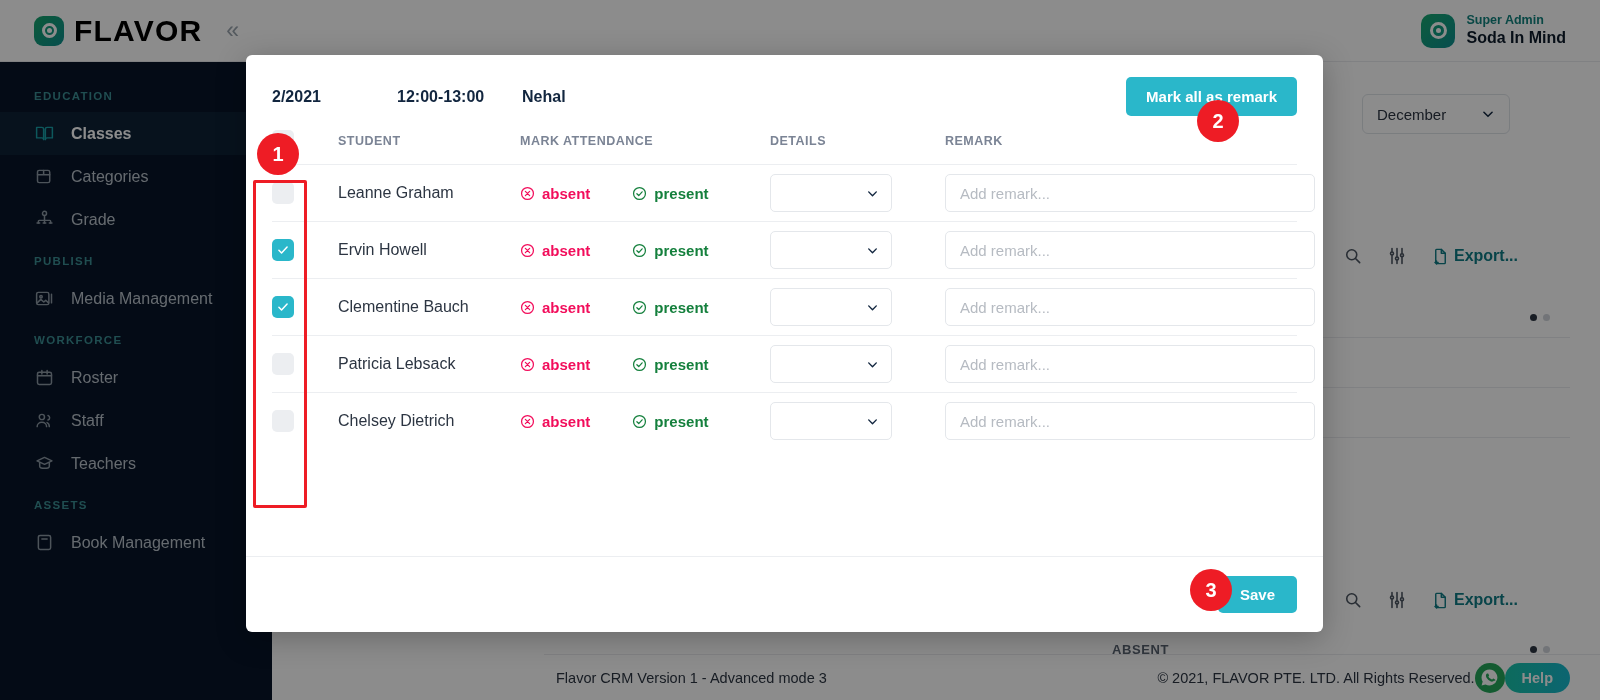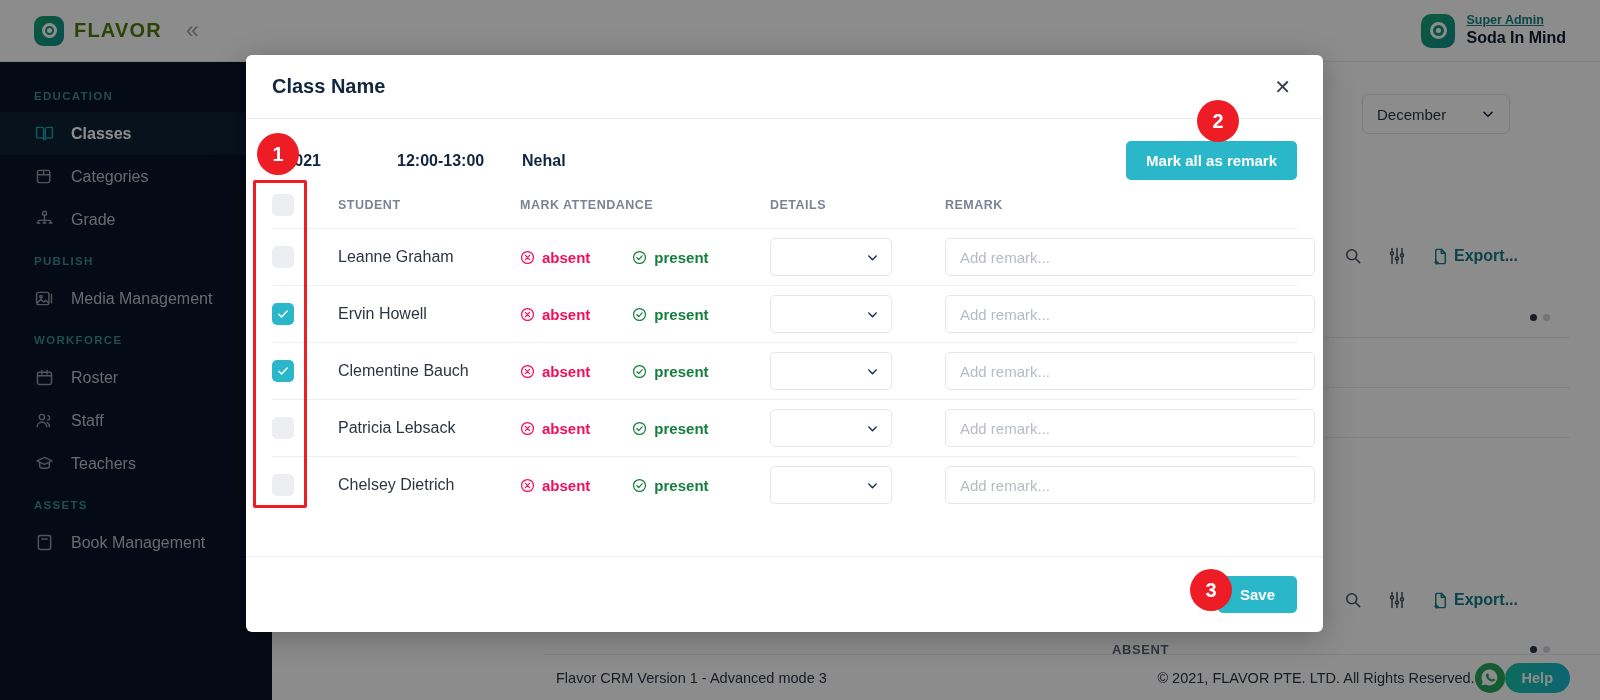--- a/index.html
+++ b/index.html
@@ -39,42 +39,42 @@
   }
   .brand-mark .ring {
     width: 15px; height: 15px; border-radius: 50%;
     border: 3px solid #ffffff;
     display: flex; align-items: center; justify-content: center;
   }
   .brand-mark .ring i {
     display:block; width: 5px; height: 5px; border-radius:50%; background:#ffffff;
   }
   .brand-word {
-    font-size: 20px; font-weight: 700; letter-spacing: 1.2px;
-    color: #4d7c0f;
+    font-size: 30px; font-weight: 700; letter-spacing: 1.2px;
+    color: #000000;
   }
   .collapse-chevrons {
     margin-left: 14px; color: #9aa4ad; font-size: 23px; line-height: 1;
     cursor: pointer;
   }
   .topbar-spacer { flex: 1; }
   .account-zone {
     display: flex; align-items: center; gap: 11px; padding-right: 34px;
   }
   .account-logo {
     width: 34px; height: 34px; border-radius: 10px;
     background: linear-gradient(135deg,#17a870 0%, #0d8e90 100%);
     display:flex; align-items:center; justify-content:center;
   }
   .account-logo .ring {
     width: 17px; height: 17px; border-radius:50%; border:3px solid #fff;
     display:flex;align-items:center;justify-content:center;
   }
   .account-logo .ring i { width:5px;height:5px;border-radius:50%;background:#fff;display:block; }
-  .account-role { font-size: 12.5px; color: #12837f; font-weight: 600; line-height: 1.25; text-decoration: underline; }
+  .account-role { font-size: 12.5px; color: #12837f; font-weight: 600; line-height: 1.25; }
   .account-name { font-size: 16px; color: #0d1b2a; font-weight: 600; line-height: 1.25; }
 
   
   .sidebar {
     position: absolute; top: 62px; left: 0; bottom: 0; width: 272px;
     background: #081528;
     padding-top: 14px;
     overflow: hidden;
   }
   .nav-group-label {
@@ -475,25 +475,20 @@
         </span>
         <span class="help-btn">Help</span>
       </div>
     </div>
   </div>
 
   <div class="dim-overlay"></div>
 
   <div class="modal">
 
-    <div class="modal-head">
-      <div class="modal-title">Class Name</div>
-      <div class="modal-head-spacer"></div>
-      <div class="modal-close">✕</div>
-    </div>
 
     <div class="modal-meta">
       <div class="meta-date">2/2021</div>
       <div class="meta-time">12:00-13:00</div>
       <div class="meta-teacher">Nehal</div>
       <div class="meta-spacer"></div>
       <button class="btn-teal btn-mark-all">Mark all as remark</button>
     </div>
 
     <div class="modal-body">

